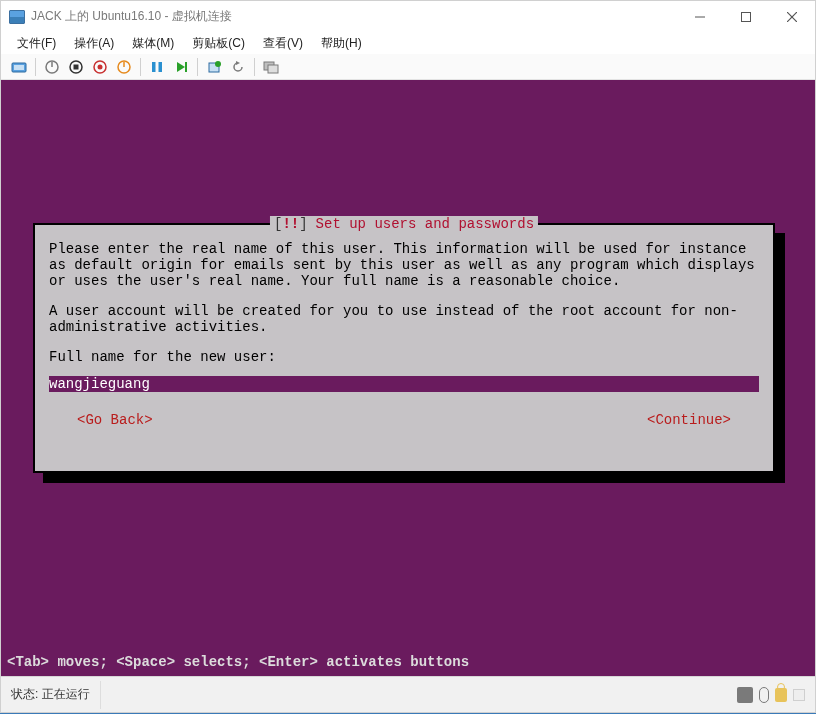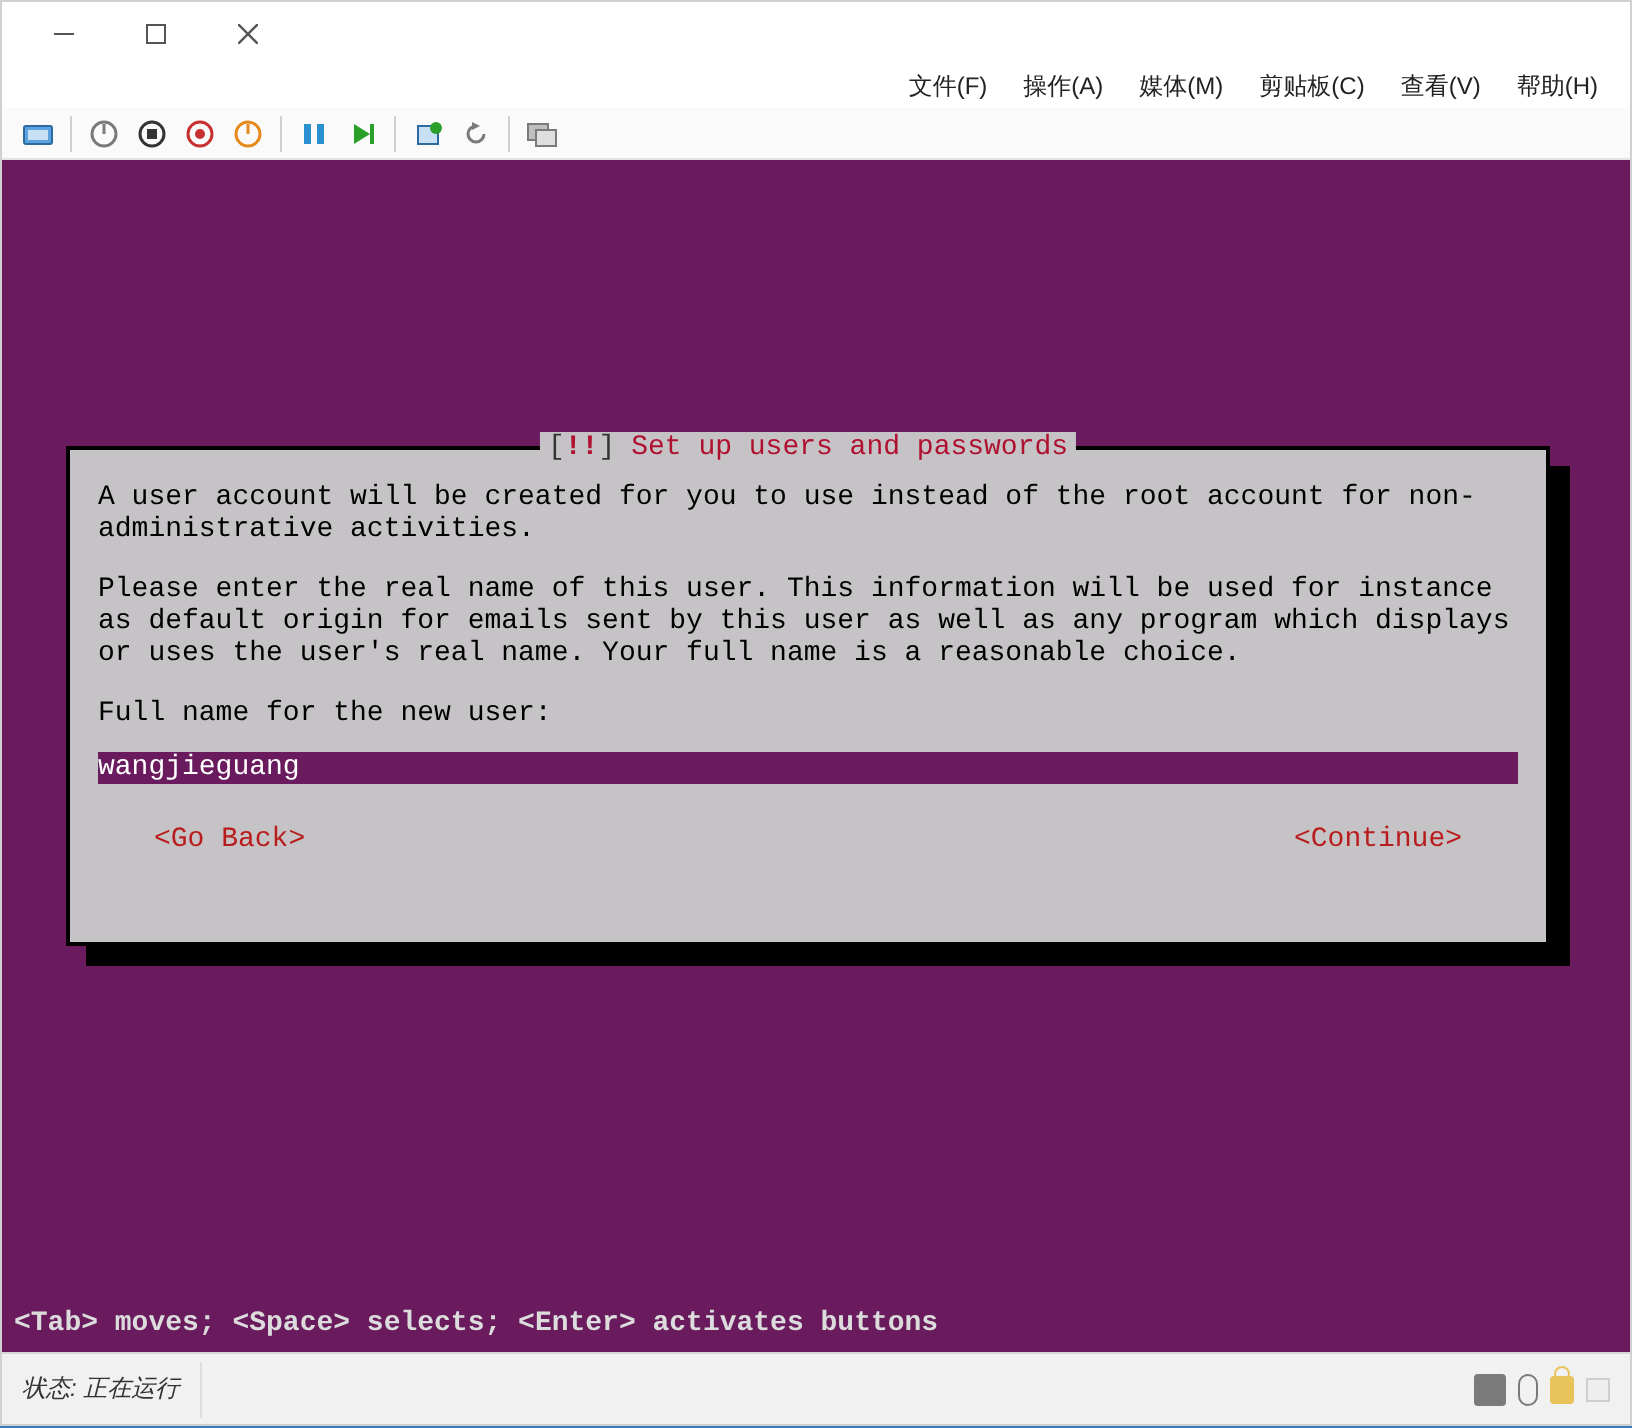--- a/index.html
+++ b/index.html
@@ -48,21 +48,20 @@
     }
     .menubar {
       height: 22px;
       display: flex;
       align-items: center;
       gap: 2px;
       padding: 0 8px;
       font-size: 12px;
       color: #222;
       background: #ffffff;
-      justify-content: flex-end;
     }
     .menu-item {
       padding: 2px 8px;
     }
     .toolbar {
       height: 26px;
       display: flex;
       align-items: center;
       gap: 0;
       padding: 0 6px;
@@ -167,38 +166,42 @@
       height: 36px;
       background: #f1f1f1;
       border-top: 1px solid #d6d6d6;
       display: flex;
       align-items: center;
       justify-content: space-between;
       padding: 0 10px;
       font-size: 12px;
       color: #333;
     }
-    .status-left { display: flex; align-items: center; gap: 0; font-style: italic; }
+    .status-left { display: flex; align-items: center; gap: 0; }
     .status-divider {
       width: 1px; height: 28px; background: #dddddd; margin: 0 80px 0 10px;
     }
     .status-icons { display: flex; align-items: center; gap: 6px; }
     .sicn { width: 16px; height: 16px; display: inline-block; }
     .sicn.kbd { background: #7a7a7a; border-radius: 2px; }
     .sicn.mouse { width: 10px; height: 16px; border: 1.5px solid #7a7a7a; border-radius: 5px; }
     .sicn.lock { width: 12px; height: 14px; background: #e8c35a; border-radius: 2px; position: relative; }
     .sicn.lock::before { content:""; position:absolute; top:-5px; left:2px; width:6px;height:6px;border:1.5px solid #e8c35a;border-radius:50%; }
     .sicn.sq { width: 12px; height: 12px; background: #eeeeee; border: 1px solid #cfcfcf; }
   </style>
 </head>
 <body>
 
 <div class="vm-window">
 
   <div class="titlebar">
+    <div class="titlebar-left">
+      <span class="app-icon"></span>
+      <span>JACK 上的 Ubuntu16.10 - 虚拟机连接</span>
+    </div>
     <div class="window-controls">
       <div class="win-btn">
         <svg width="10" height="10" viewBox="0 0 10 10">
             <line x1="0" y1="5" x2="10" y2="5" stroke="#555" stroke-width="1"></line>
           </svg>
       </div>
       <div class="win-btn">
         <svg width="10" height="10" viewBox="0 0 10 10">
             <rect x="0.5" y="0.5" width="9" height="9" fill="none" stroke="#555" stroke-width="1"></rect>
           </svg>
@@ -291,22 +294,22 @@
   <div class="vm-content">
     <div class="installer-shadow"></div>
     <div class="installer-box">
       <div class="box-title-row">
         <span class="box-title-bracket">[</span>
         <span class="box-title-bang">!!</span>
         <span class="box-title-bracket">]</span>
         <span class="box-title-text">Set up users and passwords</span>
       </div>
       <div class="box-inner">
+        <div class="para">Please enter the real name of this user. This information will be used for instance as default origin for emails sent by this user as well as any program which displays or uses the user's real name. Your full name is a reasonable choice.</div>
         <div class="para">A user account will be created for you to use instead of the root account for non-administrative activities.</div>
-        <div class="para">Please enter the real name of this user. This information will be used for instance as default origin for emails sent by this user as well as any program which displays or uses the user's real name. Your full name is a reasonable choice.</div>
         <div class="prompt">Full name for the new user:</div>
         <div class="input-line">
           <span class="input-typed">wangjieguang</span>
           <span class="input-bar"></span>
         </div>
         <div class="nav-row">
           <span class="nav-btn">&lt;Go Back&gt;</span>
           <span class="nav-btn">&lt;Continue&gt;</span>
         </div>
       </div>

